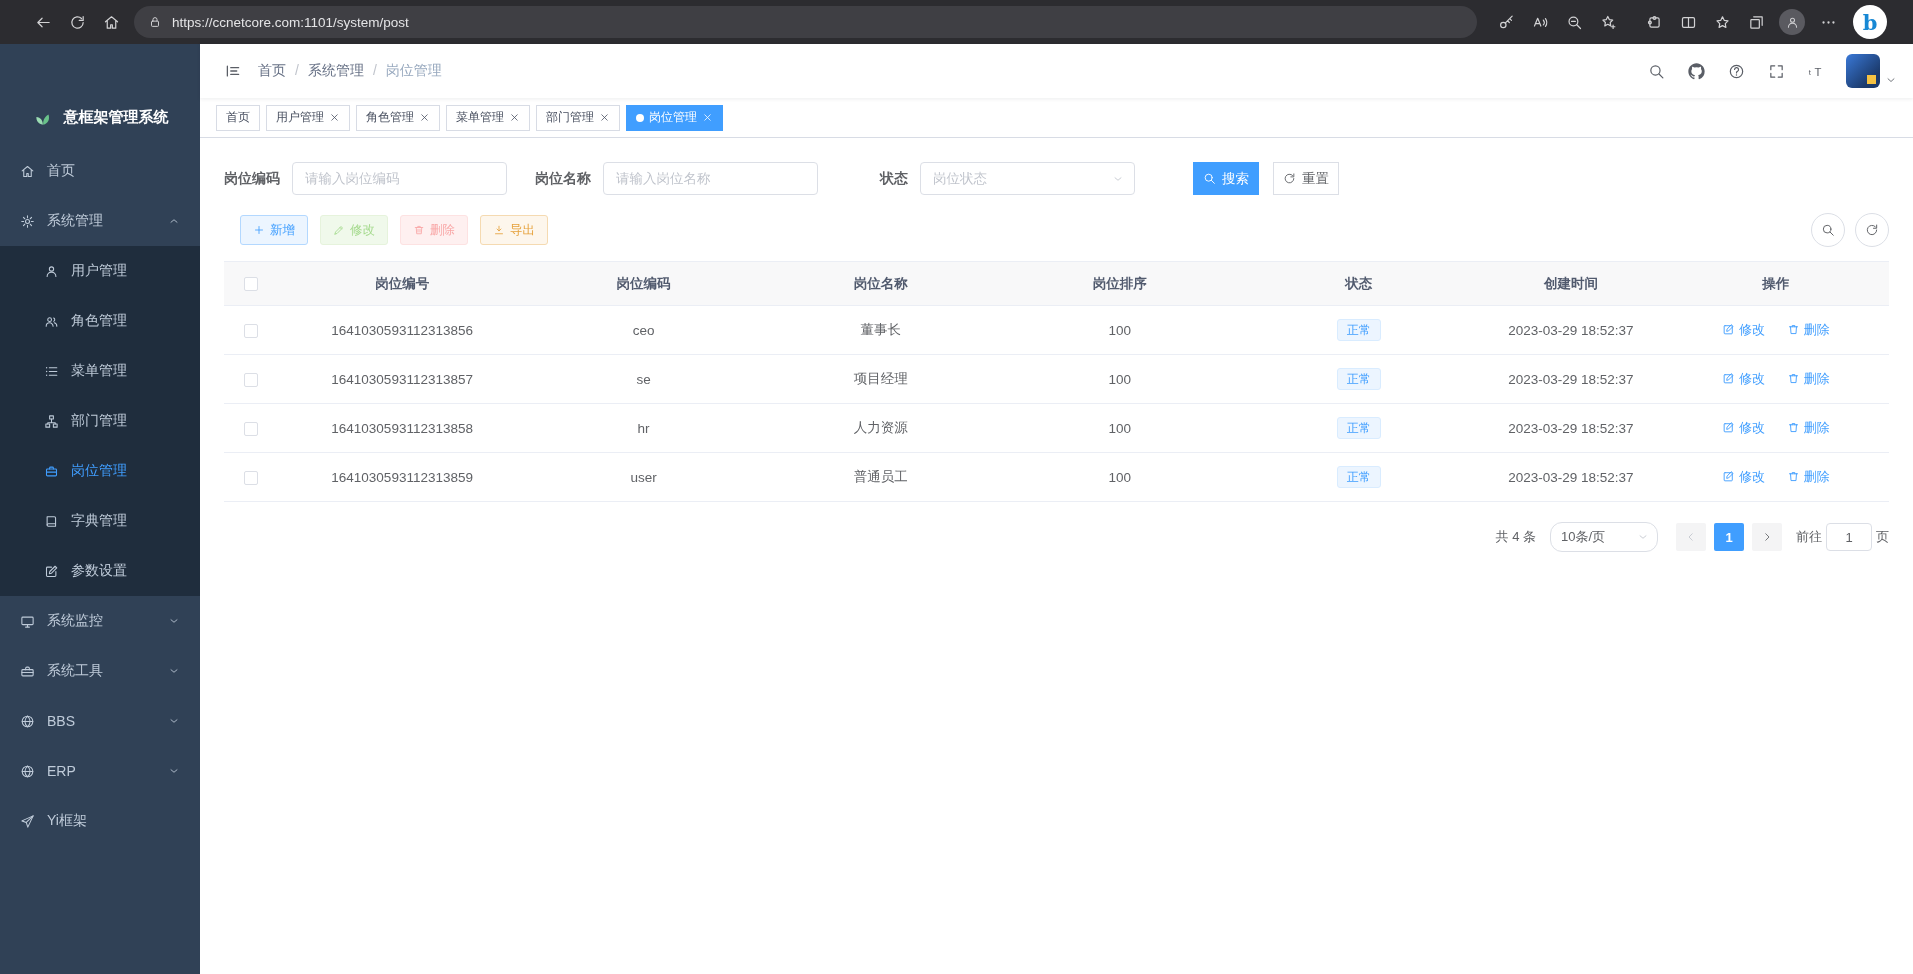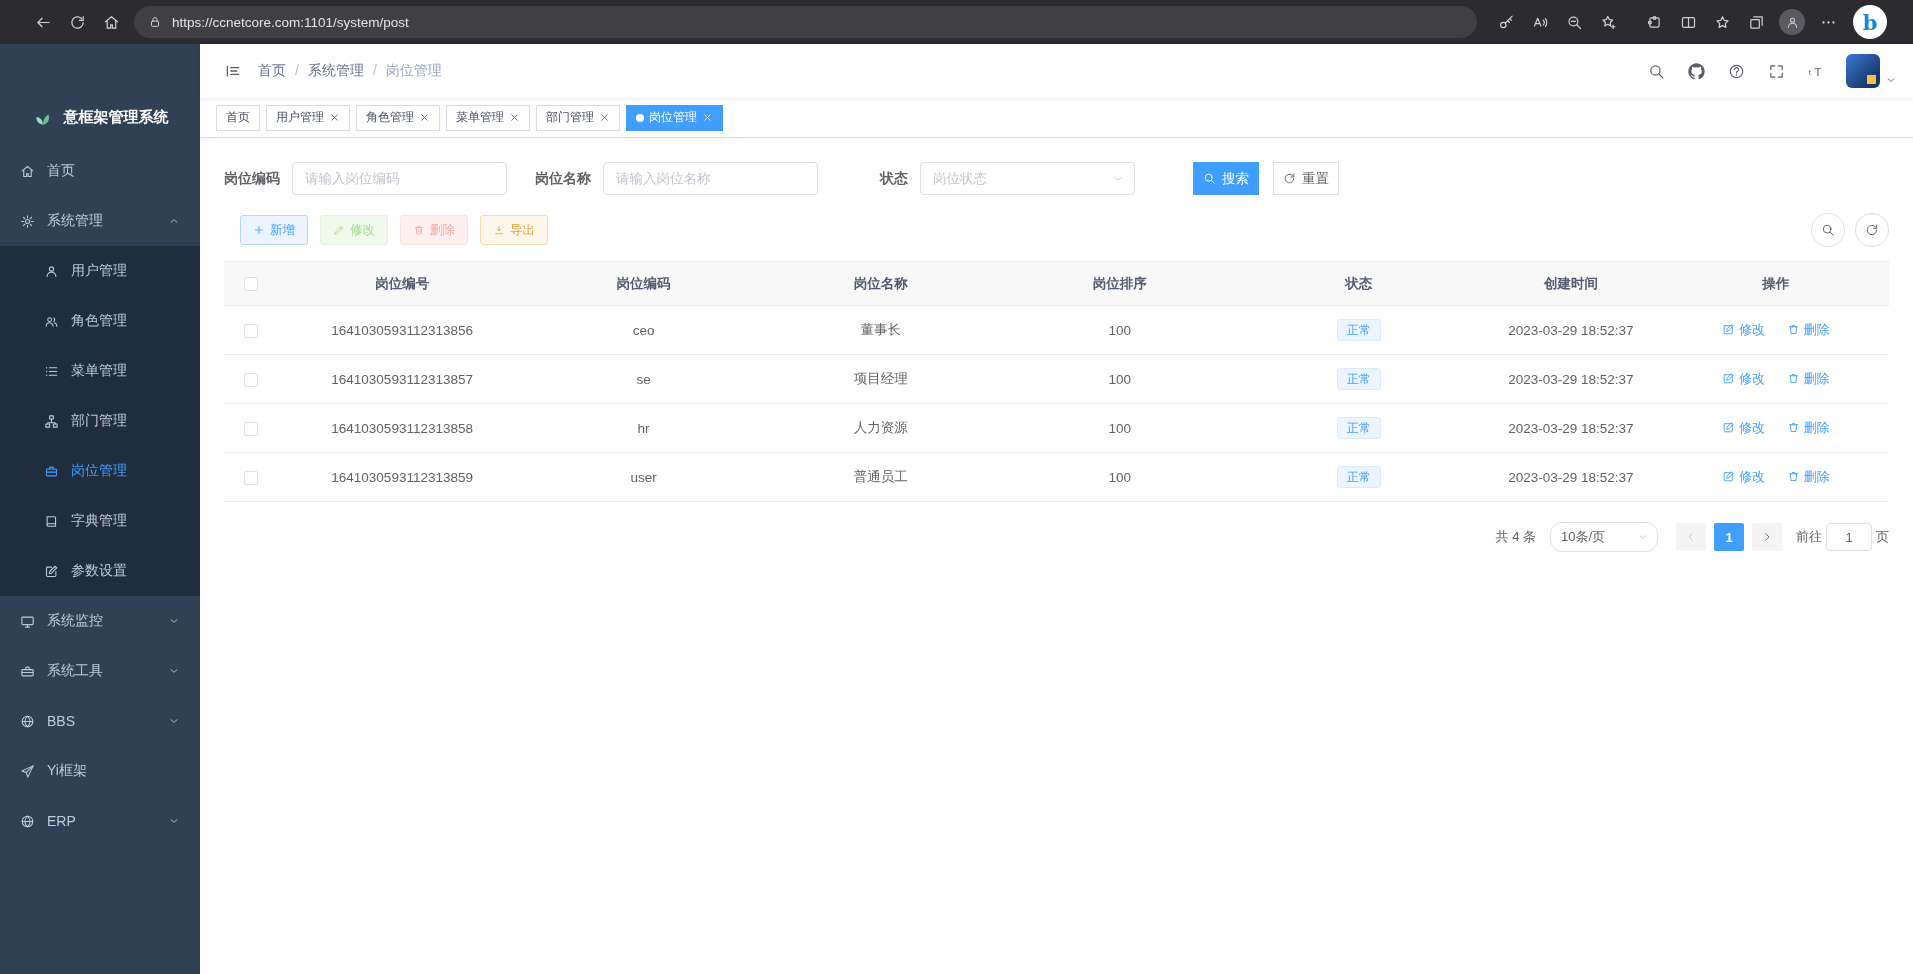--- a/index.html
+++ b/index.html
@@ -314,34 +314,34 @@
               <circle cx="12" cy="12" r="8.5"></circle>
               <path d="M3.5 12h17M12 3.5c-5.5 5-5.5 12 0 17M12 3.5c5.5 5 5.5 12 0 17"></path>
             </svg>
           <span>BBS</span>
           <svg class="chev" viewBox="0 0 24 24">
               <path d="M6 9.5l6 5 6-5"></path>
             </svg>
         </div>
         <div class="menu-item">
           <svg class="mi" viewBox="0 0 24 24">
-              <path d="M21 3L3 11l7 2.5L12.5 21 21 3z"></path>
-              <path d="M10 13.5L21 3"></path>
-            </svg>
-          <span>Yi框架</span>
-        </div>
-        <div class="menu-item">
-          <svg class="mi" viewBox="0 0 24 24">
               <circle cx="12" cy="12" r="8.5"></circle>
               <path d="M3.5 12h17M12 3.5c-5.5 5-5.5 12 0 17M12 3.5c5.5 5 5.5 12 0 17"></path>
             </svg>
           <span>ERP</span>
           <svg class="chev" viewBox="0 0 24 24">
               <path d="M6 9.5l6 5 6-5"></path>
             </svg>
+        </div>
+        <div class="menu-item">
+          <svg class="mi" viewBox="0 0 24 24">
+              <path d="M21 3L3 11l7 2.5L12.5 21 21 3z"></path>
+              <path d="M10 13.5L21 3"></path>
+            </svg>
+          <span>Yi框架</span>
         </div>
       </nav>
     </aside>
 
     <div class="main">
 
       <div class="topbar">
         <div class="fold">
           <svg viewBox="0 0 24 24">
               <path d="M4.5 5.5v13M9 7.5h10.5M9 12h8M9 16.5h10.5"></path>

